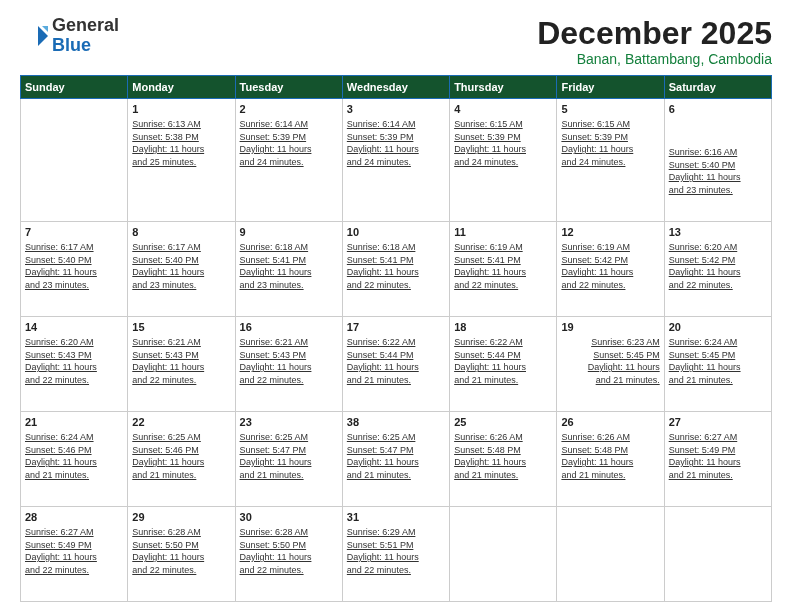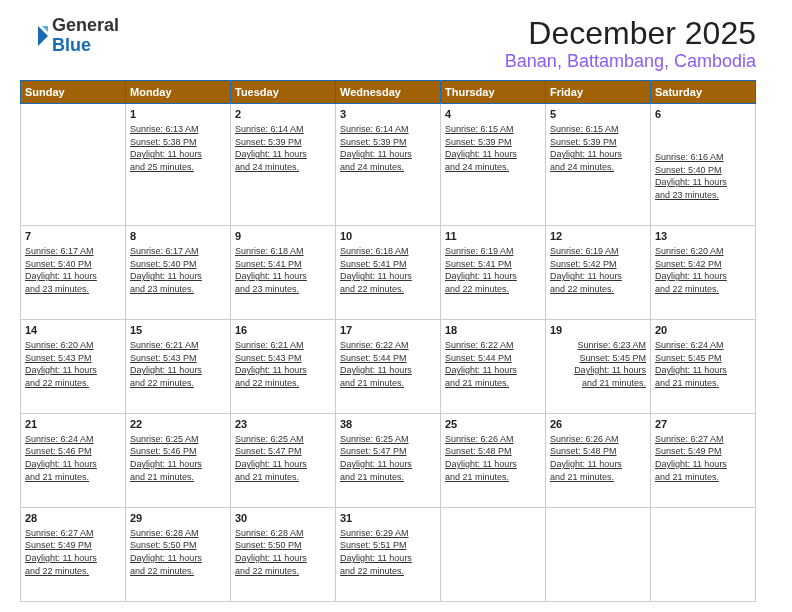--- a/index.html
+++ b/index.html
@@ -6,21 +6,21 @@
     body {
       width: 792px;
       height: 612px;
       font-family: Arial, sans-serif;
       background: #fff;
       overflow: hidden;
     }
     .page {
       width: 792px;
       height: 612px;
-      padding: 16px 36px 10px 20px;
+      padding: 16px 20px 10px 20px;
       display: flex;
       flex-direction: column;
     }
     .header {
       display: flex;
       align-items: flex-start;
       justify-content: space-between;
       margin-bottom: 8px;
     }
     .logo {
@@ -37,36 +37,36 @@
     .logo-blue { color: #1a6bb5; }
     .logo-icon {
       width: 28px;
       height: 28px;
     }
     .title-block {
       text-align: right;
     }
     .main-title {
       font-size: 32px;
-      font-weight: normal;
+      font-weight: bold;
       color: #222;
       line-height: 1.1;
     }
     .subtitle {
-      font-size: 18px;
-      color: #8b5cf6;
+      font-size: 14px;
+      color: #15803d;
     }
     .calendar-table {
       width: 100%;
       border-collapse: collapse;
       flex: 1;
       font-size: 10px;
     }
     .calendar-table thead tr th {
-      background: #a16207;
+      background: #14532d;
       color: #fff;
       font-size: 11px;
       font-weight: bold;
       padding: 5px 4px;
       text-align: left;
       border: 1px solid #1a6bb5;
     }
     .calendar-table tbody tr td {
       border: 1px solid #ccc;
       vertical-align: top;

